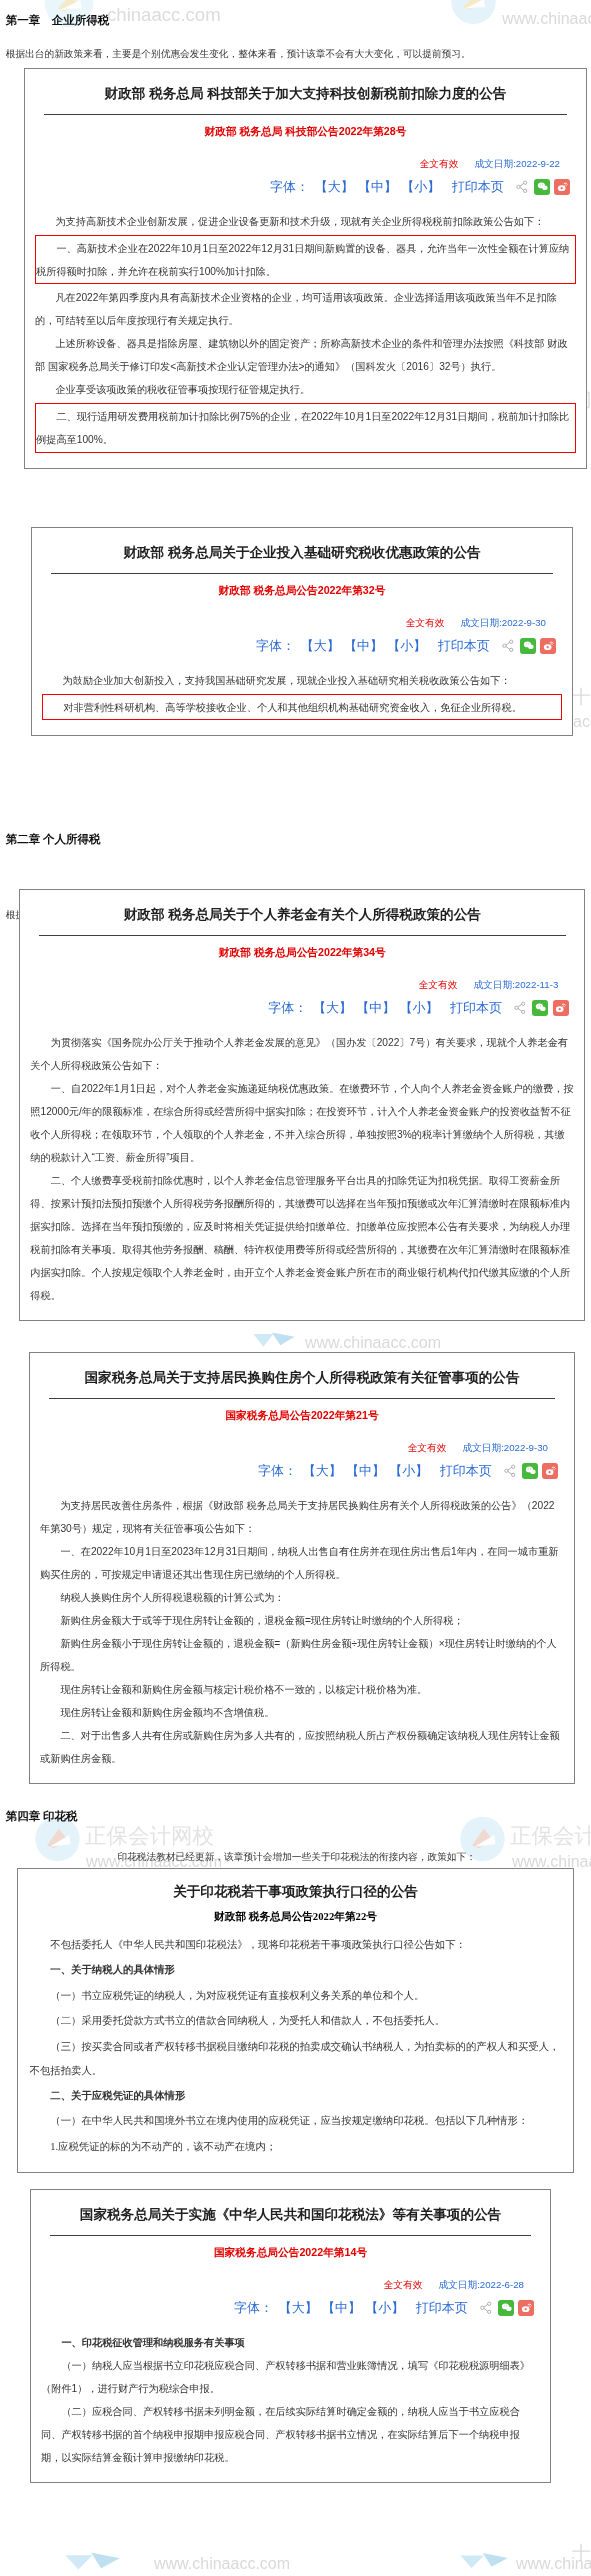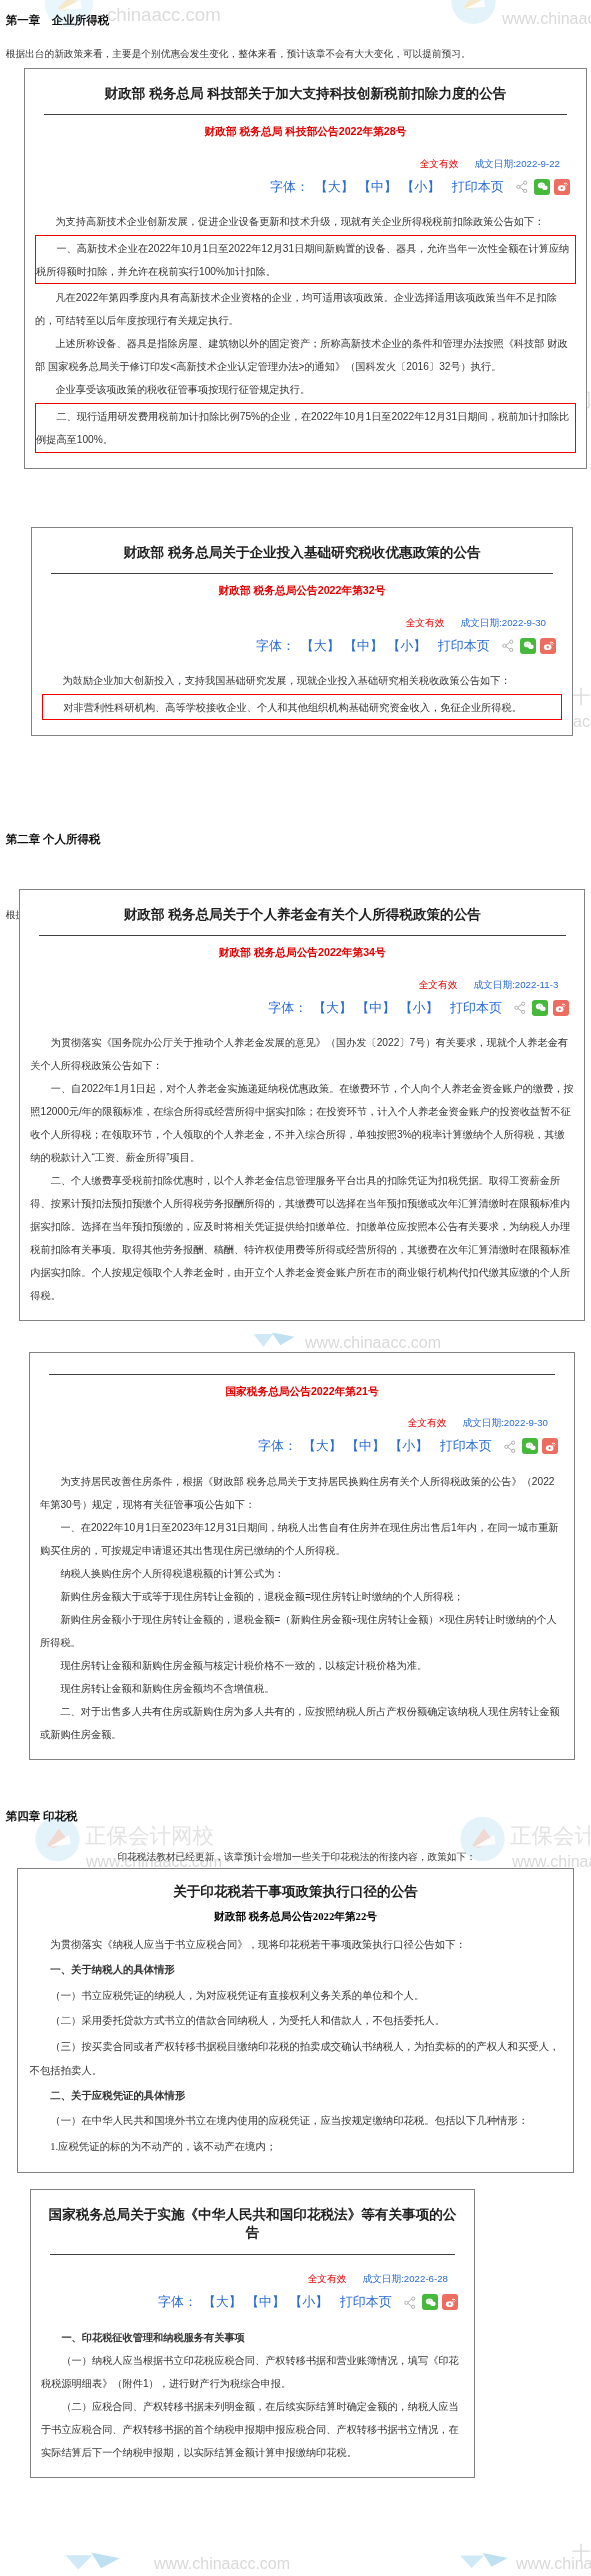--- a/index.html
+++ b/index.html
@@ -41,21 +41,21 @@
                       font-family:"Liberation Serif","DejaVu Serif",serif;}
   .card.plain .card-body{margin-top:8.6px;}
   .card.plain .card-body p.para{font-size:10.4px;line-height:24px;margin:1.4px 0;
                       font-family:"Liberation Serif","DejaVu Serif",serif;}
   
   .c1{top:68px;left:24px;width:563px;}
   .c2{top:527px;left:31px;width:542px;}
   .c3{top:889px;left:19.3px;width:566px;}
   .c4{top:1352px;left:29px;width:546px;}
   .c5{top:1868px;left:17px;width:557px;}
-  .c6{top:2189px;left:30px;width:445px;}
+  .c6{top:2189px;left:30px;width:521px;}
   #ch1{top:5.7px;} #ch1-intro{top:36px;}
   #ch2{top:824px;} #ch2-intro{top:900px;margin-top:7px;}
   #ch4{top:1801px;} #ch4-intro{top:1839px;text-align:center;}
   
   .wm{position:absolute;z-index:1;pointer-events:none;white-space:nowrap;}
   .wm-text{color:#d9d9d9;font-size:16px;text-align:right;}
   .wm-text.big{font-size:21.5px;color:#e3e3e3;}
   .wm-text.frag{font-size:18.6px;color:#dcdcdc;}
 </style>
 </head>
@@ -273,20 +273,21 @@
         </span>
     </div>
     <div class="card-body">
         <p class="para">为贯彻落实《国务院办公厅关于推动个人养老金发展的意见》（国办发〔2022〕7号）有关要求，现就个人养老金有关个人所得税政策公告如下：</p>
         <p class="para">一、自2022年1月1日起，对个人养老金实施递延纳税优惠政策。在缴费环节，个人向个人养老金资金账户的缴费，按照12000元/年的限额标准，在综合所得或经营所得中据实扣除；在投资环节，计入个人养老金资金账户的投资收益暂不征收个人所得税；在领取环节，个人领取的个人养老金，不并入综合所得，单独按照3%的税率计算缴纳个人所得税，其缴纳的税款计入“工资、薪金所得”项目。</p>
         <p class="para">二、个人缴费享受税前扣除优惠时，以个人养老金信息管理服务平台出具的扣除凭证为扣税凭据。取得工资薪金所得、按累计预扣法预扣预缴个人所得税劳务报酬所得的，其缴费可以选择在当年预扣预缴或次年汇算清缴时在限额标准内据实扣除。选择在当年预扣预缴的，应及时将相关凭证提供给扣缴单位。扣缴单位应按照本公告有关要求，为纳税人办理税前扣除有关事项。取得其他劳务报酬、稿酬、特许权使用费等所得或经营所得的，其缴费在次年汇算清缴时在限额标准内据实扣除。个人按规定领取个人养老金时，由开立个人养老金资金账户所在市的商业银行机构代扣代缴其应缴的个人所得税。</p>
       </div>
   </section>
 
   <section class="card official c4">
+    <h2 class="card-title">国家税务总局关于支持居民换购住房个人所得税政策有关征管事项的公告</h2>
     <hr class="rule">
     <div class="doc-no">国家税务总局公告2022年第21号</div>
     <div class="meta">
       <span class="status">全文有效</span><span class="date">成文日期:2022-9-30</span>
     </div>
     <div class="tools">
       <span class="blue lbl">字体：</span>
       <a class="blue">【大】</a>
       <a class="blue">【中】</a>
       <a class="blue">【小】</a>
@@ -331,34 +332,35 @@
       </div>
   </section>
 
   <h1 id="ch4" class="chapter">第四章 印花税</h1>
   <p id="ch4-intro" class="intro serif">印花税法教材已经更新，该章预计会增加一些关于印花税法的衔接内容，政策如下：</p>
 
   <section class="card plain c5">
     <h2 class="card-title">关于印花税若干事项政策执行口径的公告</h2>
     <div class="doc-no">财政部 税务总局公告2022年第22号</div>
     <div class="card-body">
-        <p class="para">为贯彻落实《纳税人应当于书立应税合同》，现将印花税若干事项政策执行口径公告如下：</p>
+        <p class="para">不包括委托人《中华人民共和国印花税法》，现将印花税若干事项政策执行口径公告如下：</p>
         <p class="para b">一、关于纳税人的具体情形</p>
         <p class="para">（一）书立应税凭证的纳税人，为对应税凭证有直接权利义务关系的单位和个人。</p>
         <p class="para">（二）采用委托贷款方式书立的借款合同纳税人，为受托人和借款人，不包括委托人。</p>
         <p class="para">（三）按买卖合同或者产权转移书据税目缴纳印花税的拍卖成交确认书纳税人，为拍卖标的的产权人和买受人，不包括拍卖人。</p>
         <p class="para b">二、关于应税凭证的具体情形</p>
         <p class="para">（一）在中华人民共和国境外书立在境内使用的应税凭证，应当按规定缴纳印花税。包括以下几种情形：</p>
         <p class="para">1.应税凭证的标的为不动产的，该不动产在境内；</p>
       </div>
   </section>
 
   <section class="card official c6">
     <h2 class="card-title">国家税务总局关于实施《中华人民共和国印花税法》等有关事项的公告</h2>
     <hr class="rule">
+    <div class="doc-no">国家税务总局公告2022年第14号</div>
     <div class="meta">
       <span class="status">全文有效</span><span class="date">成文日期:2022-6-28</span>
     </div>
     <div class="tools">
       <span class="blue lbl">字体：</span>
       <a class="blue">【大】</a>
       <a class="blue">【中】</a>
       <a class="blue">【小】</a>
       <a class="blue print">打印本页</a>
       <span class="icon share">

